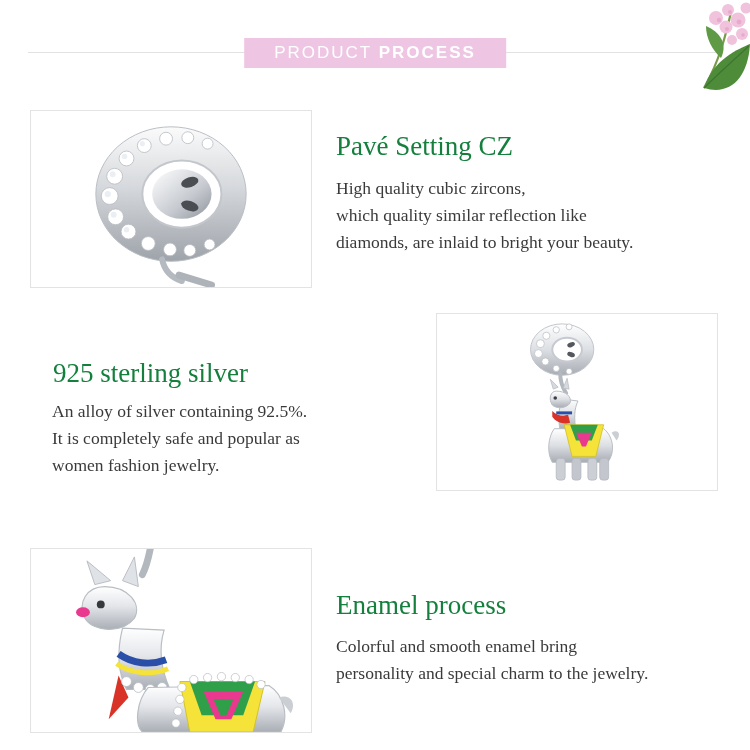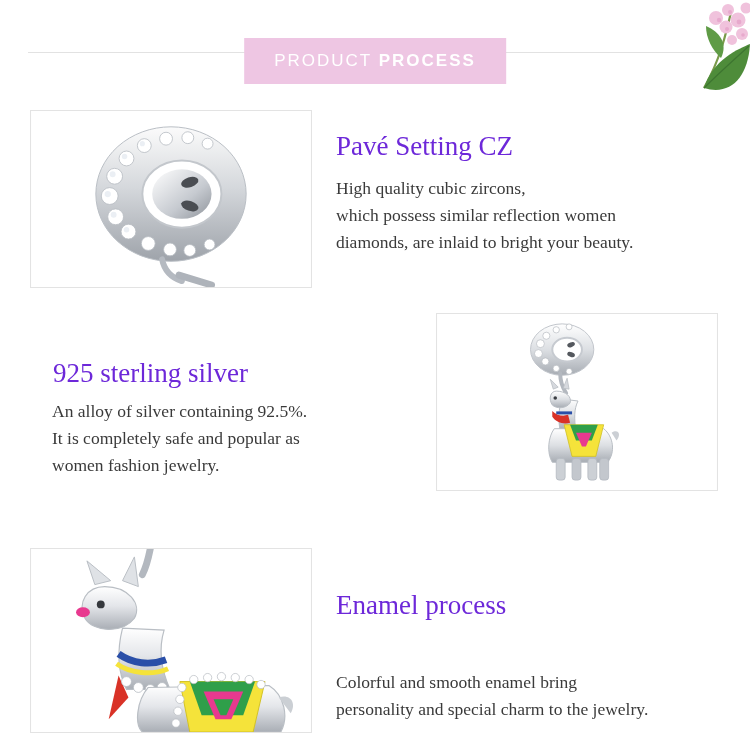--- a/index.html
+++ b/index.html
@@ -34,21 +34,21 @@
   }
   .banner-pill {
     position: absolute;
     top: 0;
     left: 50%;
     transform: translateX(-50%);
     background: #eec6e3;
     color: #ffffff;
     height: 30px;
     line-height: 30px;
-    padding: 8px 30px;
+    padding: 0 30px;
     letter-spacing: 2px;
     font-size: 17px;
     font-family: "Liberation Sans", sans-serif;
     white-space: nowrap;
   }
   .banner-pill .strong {
     font-weight: bold;
     letter-spacing: 2px;
   }
 
@@ -68,42 +68,42 @@
     border: 1px solid #e3e3e3;
     background: #fdfdfd;
     box-sizing: border-box;
     overflow: hidden;
   }
 
   
   .block-title {
     position: absolute;
     font-size: 27px;
-    color: #6d28d9;
+    color: #15803d;
     white-space: nowrap;
   }
   .block-body {
     position: absolute;
     font-size: 17.5px;
     line-height: 27px;
     color: #3a3a3a;
   }
 
   
   #photo-1 { left: 30px;  top: 110px; width: 282px; height: 178px; }
   #title-1 { left: 336px; top: 131px; }
   #body-1  { left: 336px; top: 175px; width: 400px; }
 
   #photo-2 { left: 436px; top: 313px; width: 282px; height: 178px; }
   #title-2 { left: 30px;  top: 358px; margin-left: 23px; }
   #body-2  { left: 30px;  top: 398px; width: 380px; margin-left: 22px; }
 
   #photo-3 { left: 30px;  top: 548px; width: 282px; height: 185px; }
   #title-3 { left: 336px; top: 590px; }
-  #body-3  { left: 336px; top: 633px; width: 400px; margin-top: 36px; }
+  #body-3  { left: 336px; top: 633px; width: 400px; }
 
   
   .svg-fill { width: 100%; height: 100%; display: block; }
 </style>
 </head>
 <body>
 
 <div class="banner-wrap">
   <div class="banner-rule"></div>
   <div class="banner-pill">
@@ -189,21 +189,21 @@
       <circle cx="94" cy="46" r="2.8"></circle>
       <circle cx="112" cy="33" r="2.6"></circle>
     </g>
 
     <path d="M132 150 C134 160, 140 168, 152 172" stroke="#b5bac1" stroke-width="6" fill="none" stroke-linecap="round"></path>
     <path d="M149 166 L182 176" stroke="#aeb3ba" stroke-width="7" fill="none" stroke-linecap="round"></path>
   </svg>
 </div>
 <div class="block-title" id="title-1">Pavé Setting CZ</div>
 <div class="block-body" id="body-1" style="white-space: pre-line;">High quality cubic zircons,
-which possess similar reflection women
+which quality similar reflection like
 diamonds, are inlaid to bright your beauty.</div>
 
 <div class="photo" id="photo-2">
   <svg class="svg-fill" viewBox="0 0 282 178" xmlns="http://www.w3.org/2000/svg" aria-hidden="true">
     <defs>
       <linearGradient id="sil2" x1="0" y1="0" x2="0" y2="1">
         <stop offset="0%" stop-color="#ffffff"></stop>
         <stop offset="50%" stop-color="#dcdfe3"></stop>
         <stop offset="100%" stop-color="#a7acb3"></stop>
       </linearGradient>

